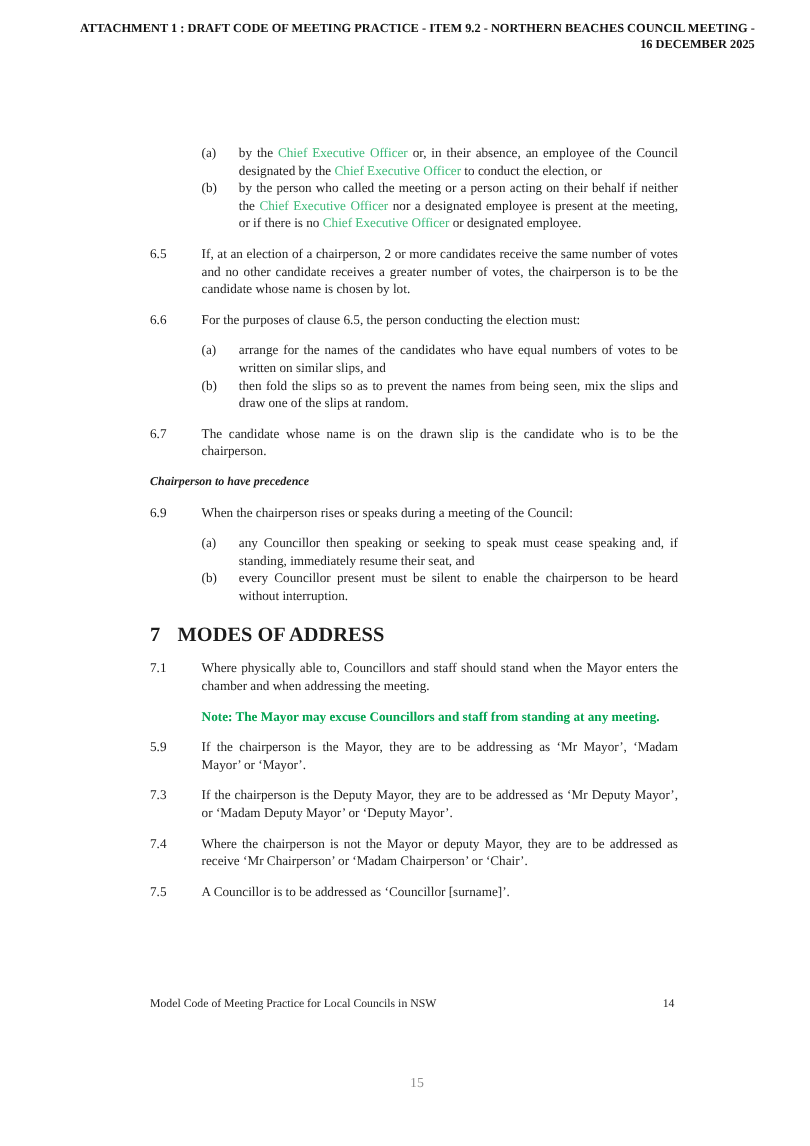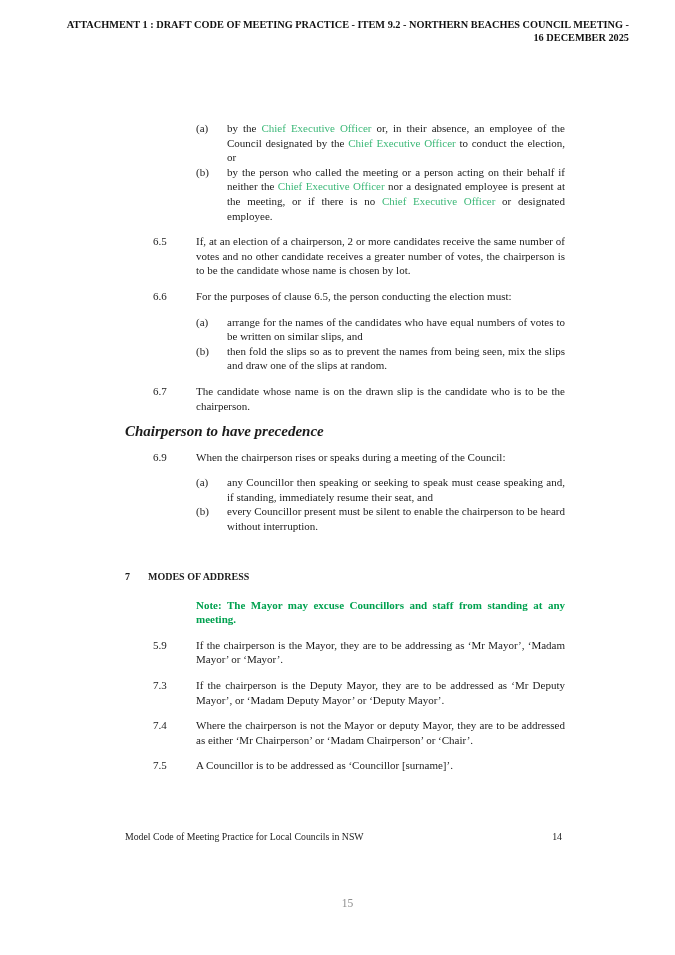--- a/index.html
+++ b/index.html
@@ -6,32 +6,32 @@
   .page {
     position:relative; width:675px; height:955px; background:#fff;
     font-family:Liberation Serif, serif; color:#1c1c1c; overflow:hidden;padding-left:20px;
   }
   .header {
     position:absolute; top:18px; left:48px; right:66px;
     text-align:right; font-weight:bold; font-size:10.3px; line-height:13px; color:#111;
   }
   .content { position:absolute; top:121px; left:125px; width:440px; }
   .clause { display:flex; margin-bottom:11px; }
-  .num { width:43px; flex:none; font-size:11px; line-height:14.6px;margin-left:28px; }
+  .num { width:43px; flex:none; font-size:11px; line-height:14.6px; }
   .cbody { flex:1; text-align:justify; font-size:11px; line-height:14.6px; }
   .sublist { flex:1; }
   .subitem { display:flex; }
   .slabel { width:31px; flex:none; font-size:11px; line-height:14.6px; }
   .sbody { flex:1; text-align:justify; font-size:11px; line-height:14.6px; }
   .term { color:var(--term-green,#3cb878); }
   .note { color:var(--note-green,#00a14f); font-weight:bold; }
   .subheading {
-    font-weight:bold; font-style:italic; font-size:15px; line-height:14.6px; margin-bottom:11px;
+    font-weight:bold; font-style:italic; font-size:10px; line-height:14.6px; margin-bottom:11px;
   }
-  .heading { font-weight:bold; font-size:10px; line-height:15px; margin:35px 0 14px 0; }
+  .heading { font-weight:bold; font-size:17px; line-height:15px; margin:17px 0 14px 0; }
   .hnum { display:inline-block; width:23px; }
   .footer {
     position:absolute; top:831px; left:125px; width:437px;
     display:flex; justify-content:space-between; font-size:9.8px; color:#222;
   }
   .pagenum {
     position:absolute; top:897px; left:0; right:0; text-align:center;
     color:var(--page-number-gray,#8e8e8e); font-size:11.5px;
   }
 </style>
@@ -96,34 +96,38 @@
             <div class="sbody"><span>any Councillor then speaking or seeking to speak must cease speaking and, if standing, immediately resume their seat, and</span></div>
           </div>
           <div class="subitem">
             <div class="slabel">(b)</div>
             <div class="sbody"><span>every Councillor present must be silent to enable the chairperson to be heard without interruption.</span></div>
           </div>
         </div>
       </div>
       <div class="heading"><span class="hnum">7</span><span class="htext">MODES OF ADDRESS</span></div>
       <div class="clause">
+        <div class="num">7.1</div>
+        <div class="cbody"><span>Where physically able to, Councillors and staff should stand when the Mayor enters the chamber and when addressing the meeting.</span></div>
+      </div>
+      <div class="clause">
         <div class="num"></div>
         <div class="cbody"><span class="note">Note: The Mayor may excuse Councillors and staff from standing at any meeting.</span></div>
       </div>
       <div class="clause">
         <div class="num">5.9</div>
         <div class="cbody"><span>If the chairperson is the Mayor, they are to be addressing as ‘Mr Mayor’, ‘Madam Mayor’ or ‘Mayor’.</span></div>
       </div>
       <div class="clause">
         <div class="num">7.3</div>
         <div class="cbody"><span>If the chairperson is the Deputy Mayor, they are to be addressed as ‘Mr Deputy Mayor’, or ‘Madam Deputy Mayor’ or ‘Deputy Mayor’.</span></div>
       </div>
       <div class="clause">
         <div class="num">7.4</div>
-        <div class="cbody"><span>Where the chairperson is not the Mayor or deputy Mayor, they are to be addressed as either ‘Mr Chairperson’ or ‘Madam Chairperson’ or ‘Chair’.</span></div>
+        <div class="cbody"><span>Where the chairperson is not the Mayor or deputy Mayor, they are to be addressed as receive ‘Mr Chairperson’ or ‘Madam Chairperson’ or ‘Chair’.</span></div>
       </div>
       <div class="clause">
         <div class="num">7.5</div>
         <div class="cbody"><span>A Councillor is to be addressed as ‘Councillor [surname]’.</span></div>
       </div>
     </div>
 
   <div class="footer">
     <span>Model Code of Meeting Practice for Local Councils in NSW</span>
     <span>14</span>

